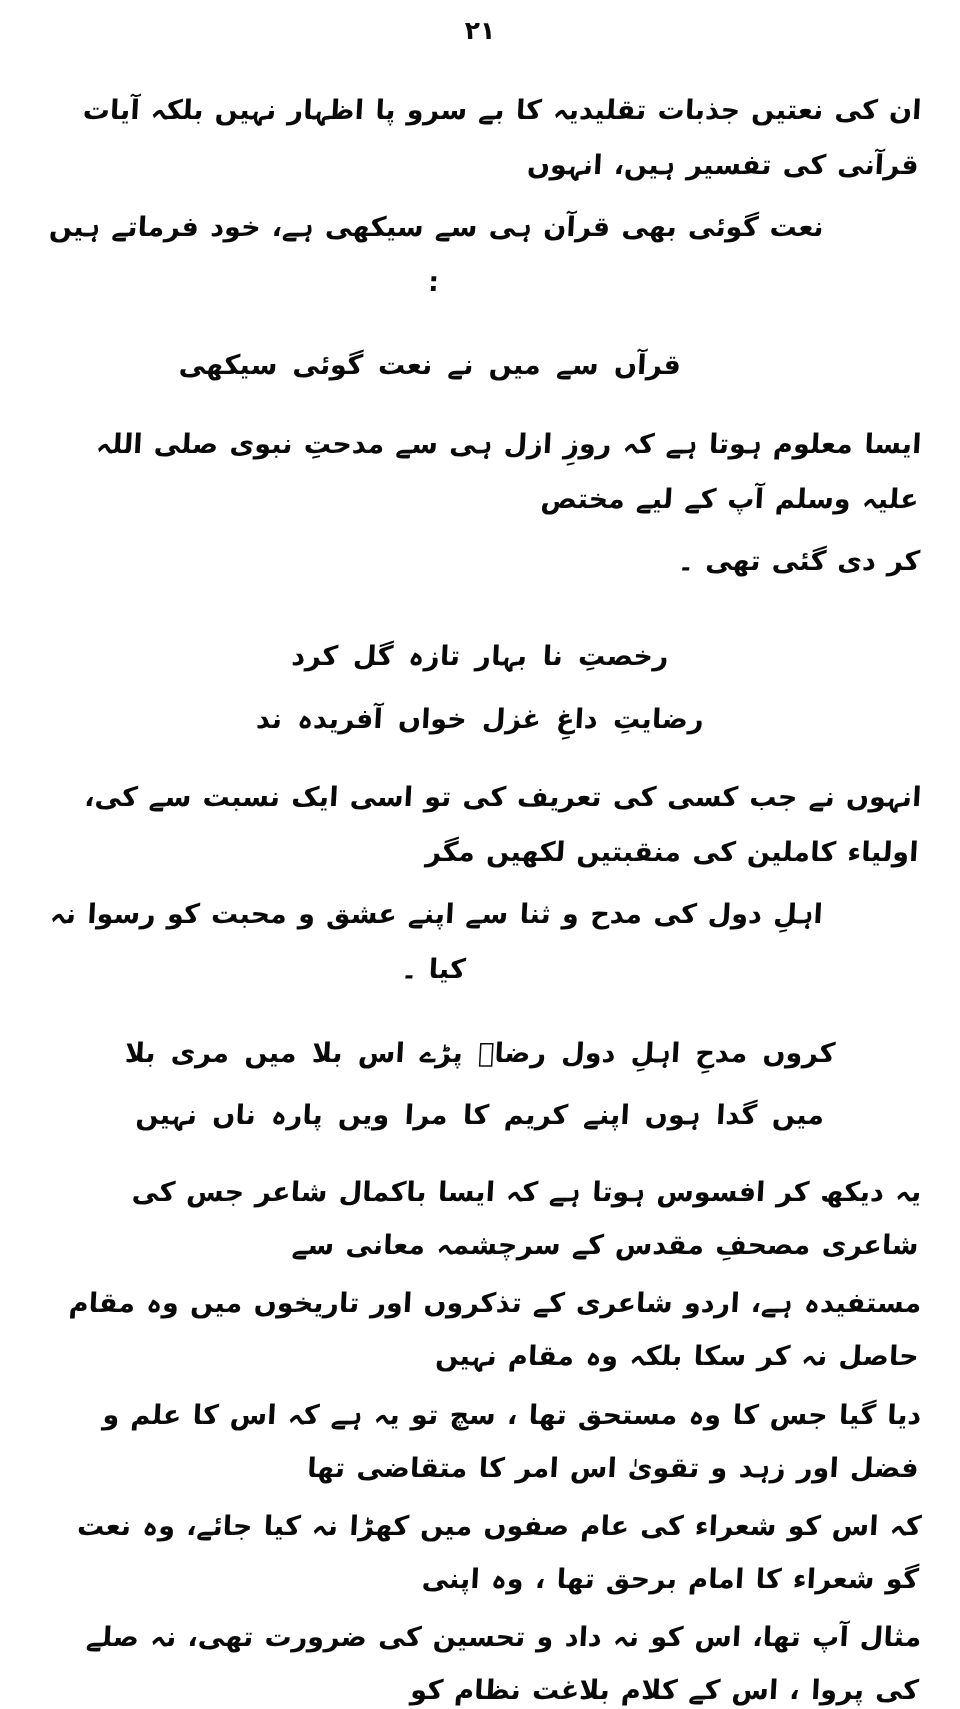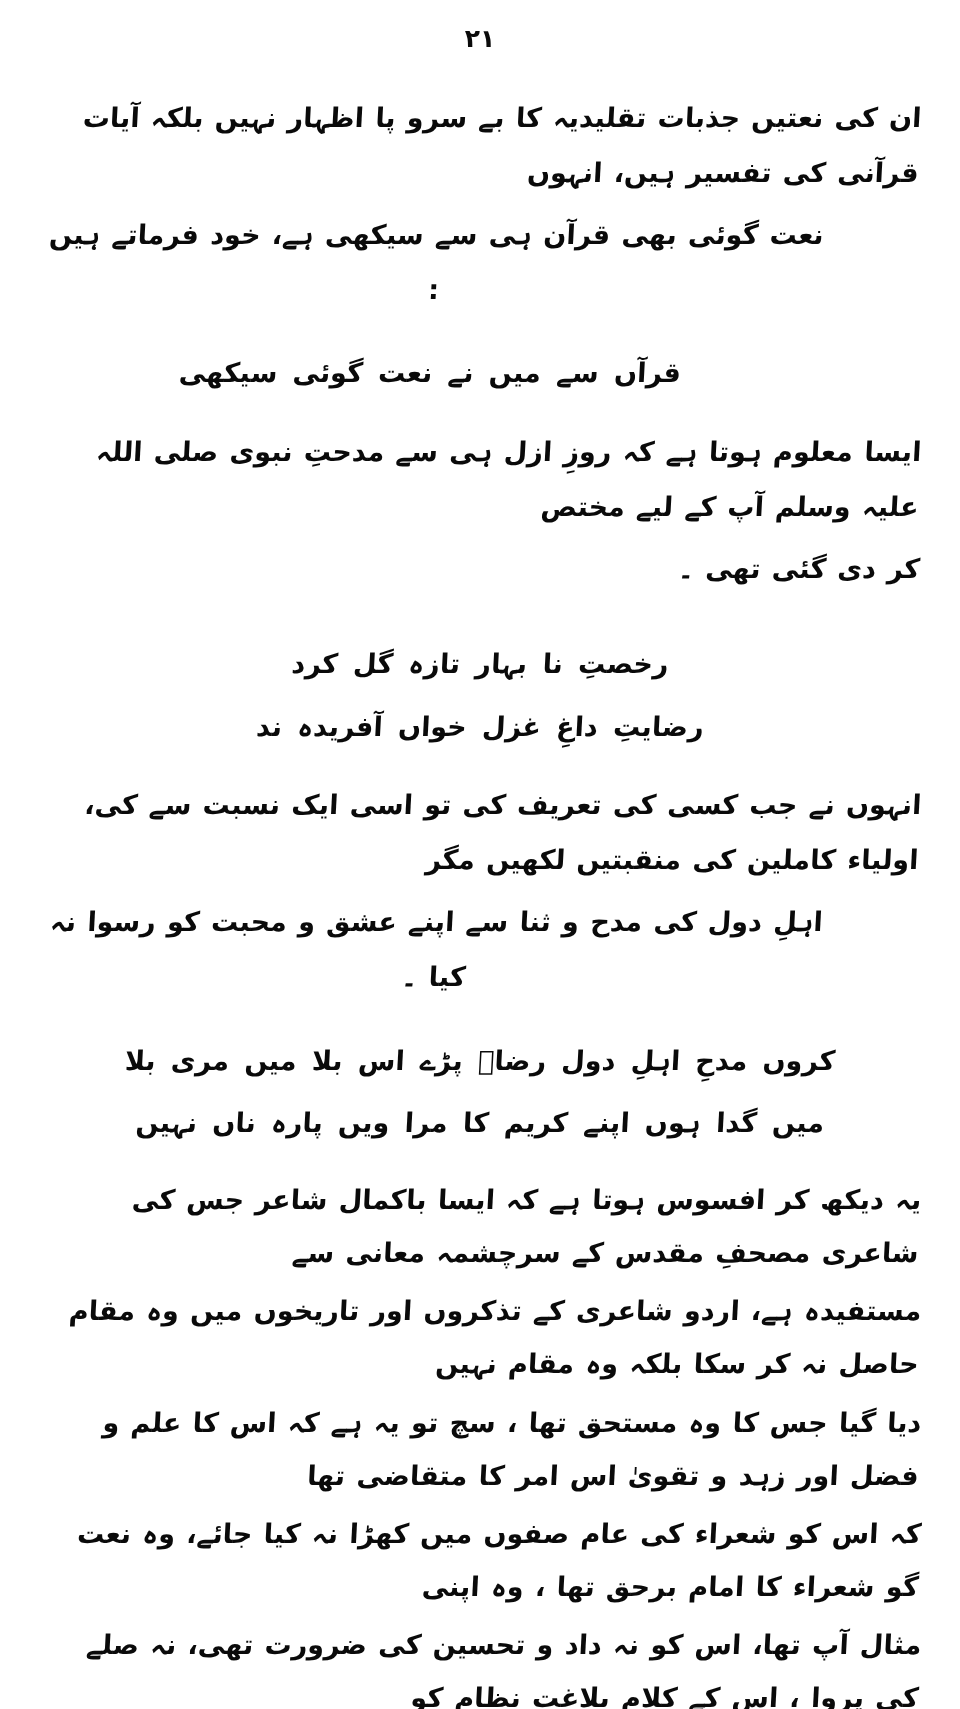--- a/index.html
+++ b/index.html
@@ -14,21 +14,21 @@
     font-family: "DejaVu Sans", "Liberation Sans", sans-serif;
     color: #0a0a0a;
     overflow: hidden;
   }
 
   .page {
     position: relative;
     width: 960px;
     height: 1488px;
     box-sizing: border-box;
-    padding: 8px 40px;
+    padding: 0 40px;
   }
 
   
   .page-number {
     text-align: center;
     font-size: 25px;
     font-weight: 700;
     letter-spacing: 1px;
     padding-top: 14px;
     height: 40px;

